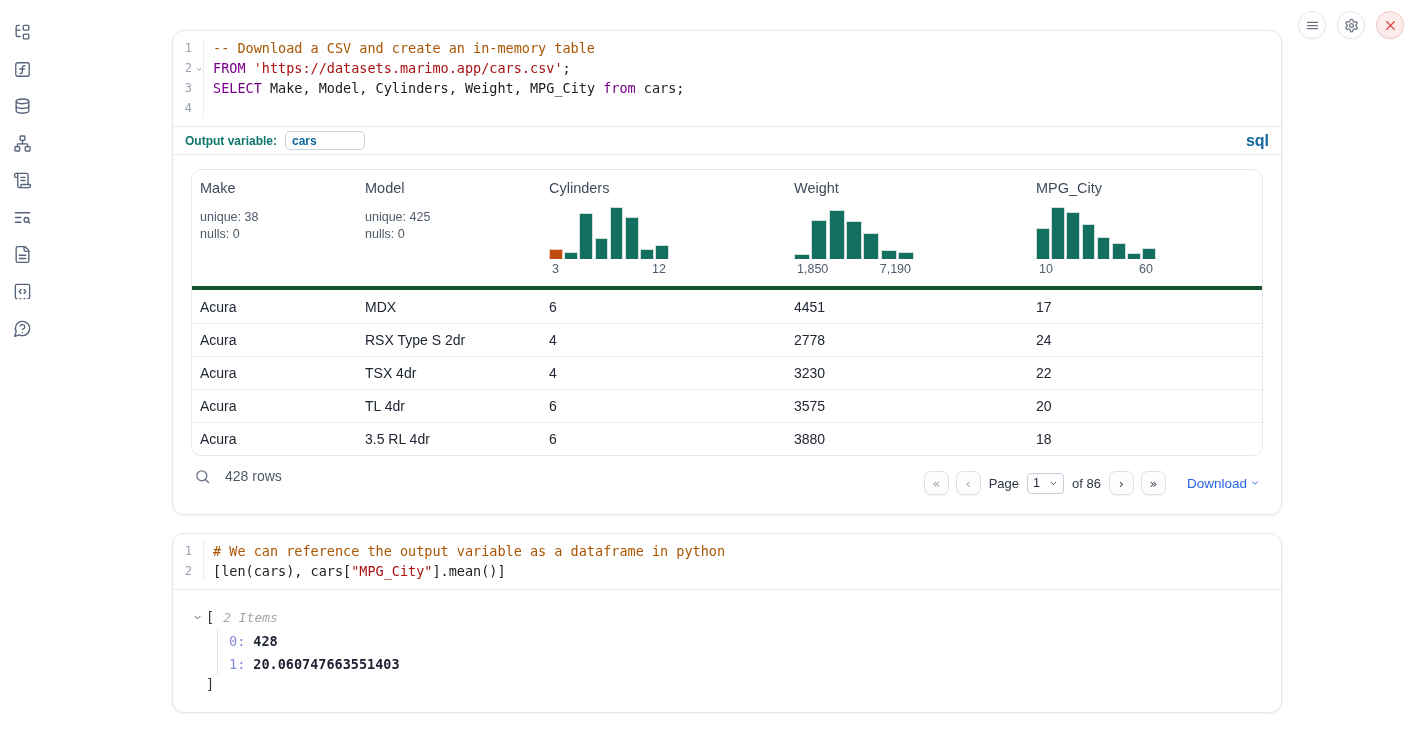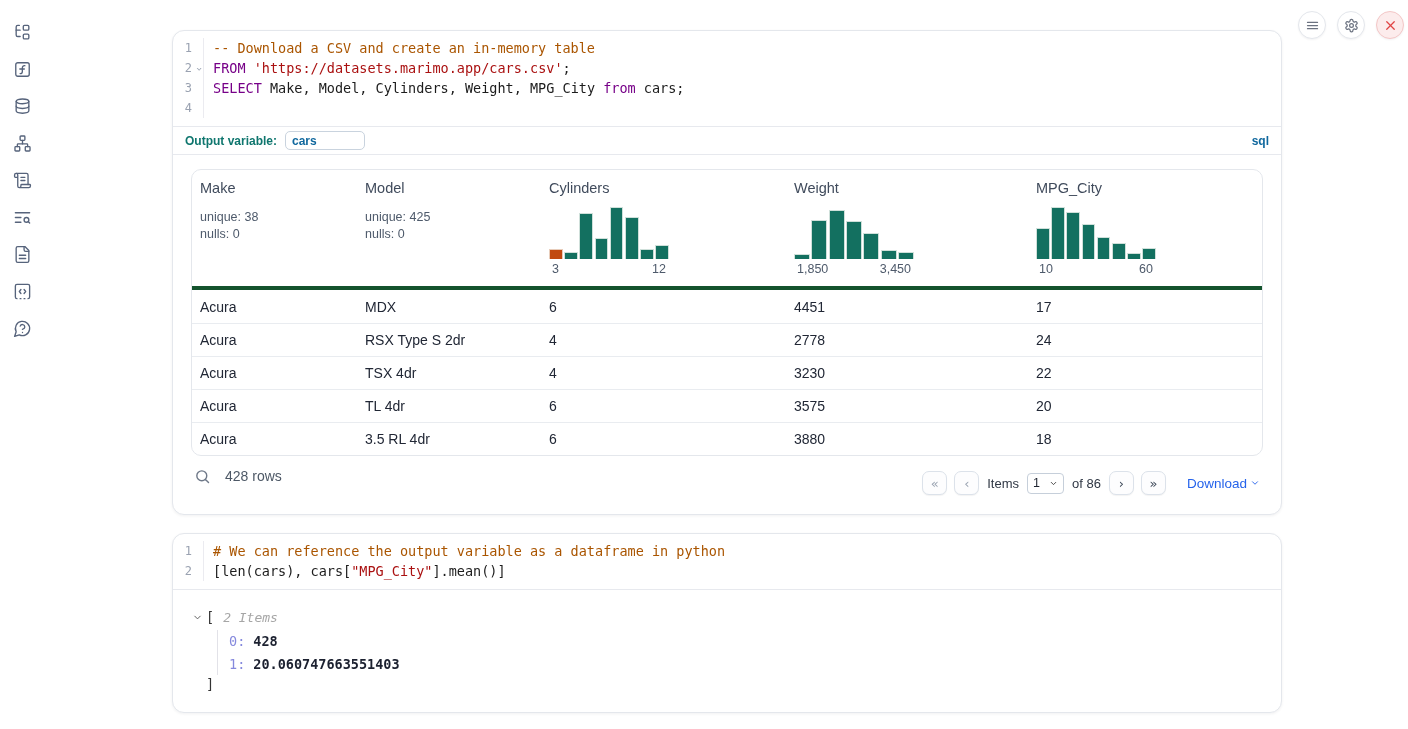--- a/index.html
+++ b/index.html
@@ -44,21 +44,21 @@
   .tok-kw  { color:#770088; }
   .tok-str { color:#aa1111; }
   .tok-pl  { color:#1c1c1c; }
 
   
   .outvar-bar { border-top:1px solid #e7e9ee; border-bottom:1px solid #e7e9ee; height:29px;
                 display:flex; align-items:center; padding:0 12px; gap:8px; }
   .outvar-label { font-size:12px; font-weight:700; color:#0f766e; }
   .outvar-input { width:80px; height:19px; border:1px solid #c9d3de; border-radius:5px;
                   font:700 12px "Liberation Sans", sans-serif; color:#10689e; padding:0 6px; outline:none; }
-  .lang-tag { margin-left:auto; font-size:12px; font-weight:700; color:#10689e; }
+  .lang-tag { margin-left:auto; font-size:16px; font-weight:700; color:#10689e; }
 
   
   .cell-output { padding:14px 18px 16px; }
   .data-table { border:1px solid #e4e7ec; border-radius:10px; overflow:hidden; }
   .t-header, .t-row { display:grid; grid-template-columns:165px 184px 245px 242px 1fr; }
   .t-header { border-bottom:4px solid #14532d; }
   .th { padding:10px 10px 10px 8px; display:flex; flex-direction:column; }
   .th-label { font-size:14.5px; color:#404b5c; }
   .th-stats { margin-top:13px; font-size:12.5px; color:#4e5a6b; line-height:16.5px; }
   .hist { margin-top:11px; width:120px; }
@@ -269,21 +269,21 @@
                   <div class="hist-bar" style="height: 10%;"></div>
                   <div class="hist-bar" style="height: 75%;"></div>
                   <div class="hist-bar" style="height: 95%;"></div>
                   <div class="hist-bar" style="height: 73%;"></div>
                   <div class="hist-bar" style="height: 50%;"></div>
                   <div class="hist-bar" style="height: 17%;"></div>
                   <div class="hist-bar" style="height: 13%;"></div>
                 </div>
                 <div class="hist-range">
                   <span>1,850</span>
-                  <span>3,450</span>
+                  <span>7,190</span>
                 </div>
               </div>
             </div>
             <div class="th">
               <div class="th-label">MPG_City</div>
               <div class="hist">
                 <div class="hist-bars">
                   <div class="hist-bar" style="height: 60%;"></div>
                   <div class="hist-bar" style="height: 100%;"></div>
                   <div class="hist-bar" style="height: 90%;"></div>
@@ -342,21 +342,21 @@
         <button class="search-btn">
             <svg viewBox="0 0 24 24">
               <circle cx="11" cy="11" r="7"></circle>
               <path d="m20.5 20.5-4-4"></path>
             </svg>
           </button>
         <span class="rowcount">428 rows</span>
         <div class="pager">
           <button class="pg-btn">«</button>
           <button class="pg-btn">‹</button>
-          <span class="pg-text">Items</span>
+          <span class="pg-text">Page</span>
           <div class="page-select">
             <span>1</span>
             <svg viewBox="0 0 24 24">
                 <path d="m6 9 6 6 6-6"></path>
               </svg>
           </div>
           <span class="pg-text">of 86</span>
           <button class="pg-btn active">›</button>
           <button class="pg-btn active">»</button>
           <button class="download">

